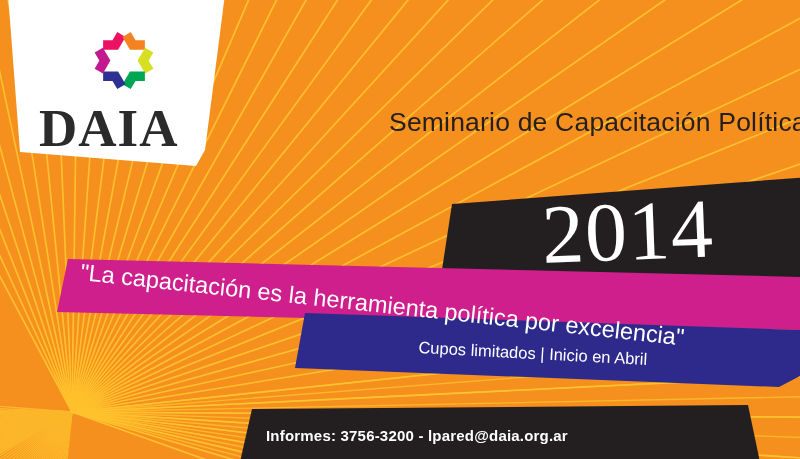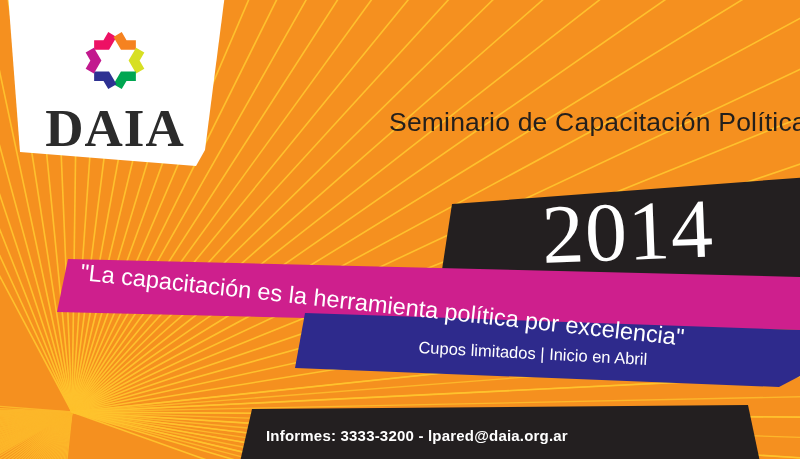--- a/index.html
+++ b/index.html
@@ -18,24 +18,23 @@
   #rays-layer, #banner svg.layer {
     position: absolute;
     top: 0; left: 0;
     width: 800px;
     height: 459px;
   }
 
   
   .logo-panel-text {
     position: absolute;
-    left: 30px;
+    left: 39px;
     top: 18px;
     width: 170px;
-    text-align: center;
     pointer-events: none;
   }
   .daia-word {
     font-family: "Liberation Serif", serif;
     font-weight: bold;
     font-size: 53px;
     letter-spacing: 1px;
     color: #2b2b2b;
     line-height: 1;
     margin-top: 4px;
@@ -304,15 +303,15 @@
   </div>
 
   <div class="headline">Seminario de Capacitación Política</div>
 
   <div class="year-text">2014</div>
 
   <div class="quote-text">"La capacitación es la herramienta política por excelencia"</div>
 
   <div class="sub-text">Cupos limitados | Inicio en Abril</div>
 
-  <div class="contact-text">Informes: 3333-3200 - lpared@daia.org.ar</div>
+  <div class="contact-text">Informes: 3756-3200 - lpared@daia.org.ar</div>
 
 </div>
 
 </body></html>

